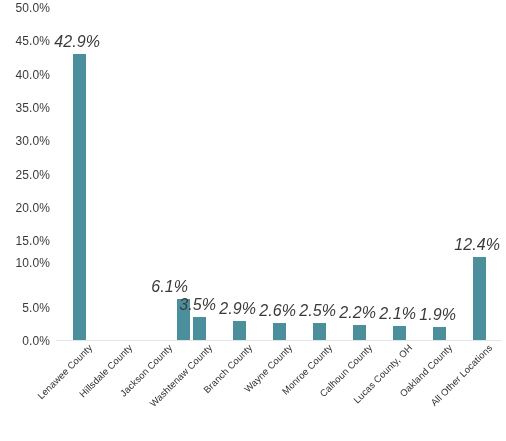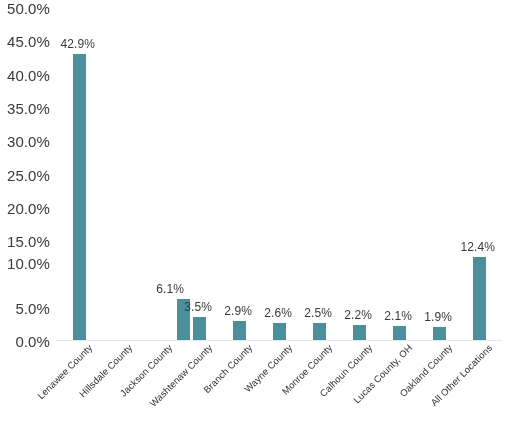--- a/index.html
+++ b/index.html
@@ -24,21 +24,21 @@
     position: absolute;
     left: 0;
     top: 0;
     width: 56px;
     height: 441px;
   }
   .y-tick-label {
     position: absolute;
     right: 6px;
     transform: translateY(-50%);
-    font-size: 15px;
+    font-size: 12px;
     color: #3a3a3a;
     white-space: nowrap;
     letter-spacing: 0.1px;
   }
 
   
   #plot-area {
     position: absolute;
     left: 56px;
     top: 8px;
@@ -61,24 +61,25 @@
   .bar-rect {
     width: 13px;
     background: #4b8f9c;
   }
   .bar-value-label {
     position: absolute;
     bottom: 100%;
     left: 50%;
     transform: translateX(-55%);
     margin-bottom: 3px;
-    font-size: 12px;
+    font-size: 16px;
     color: #3a3a3a;
     white-space: nowrap;
     letter-spacing: 0.1px;
+    font-style: italic;
   }
 
   
   #x-axis {
     position: absolute;
     left: 56px;
     top: 341px;
     right: 0;
     height: 100px;
   }

